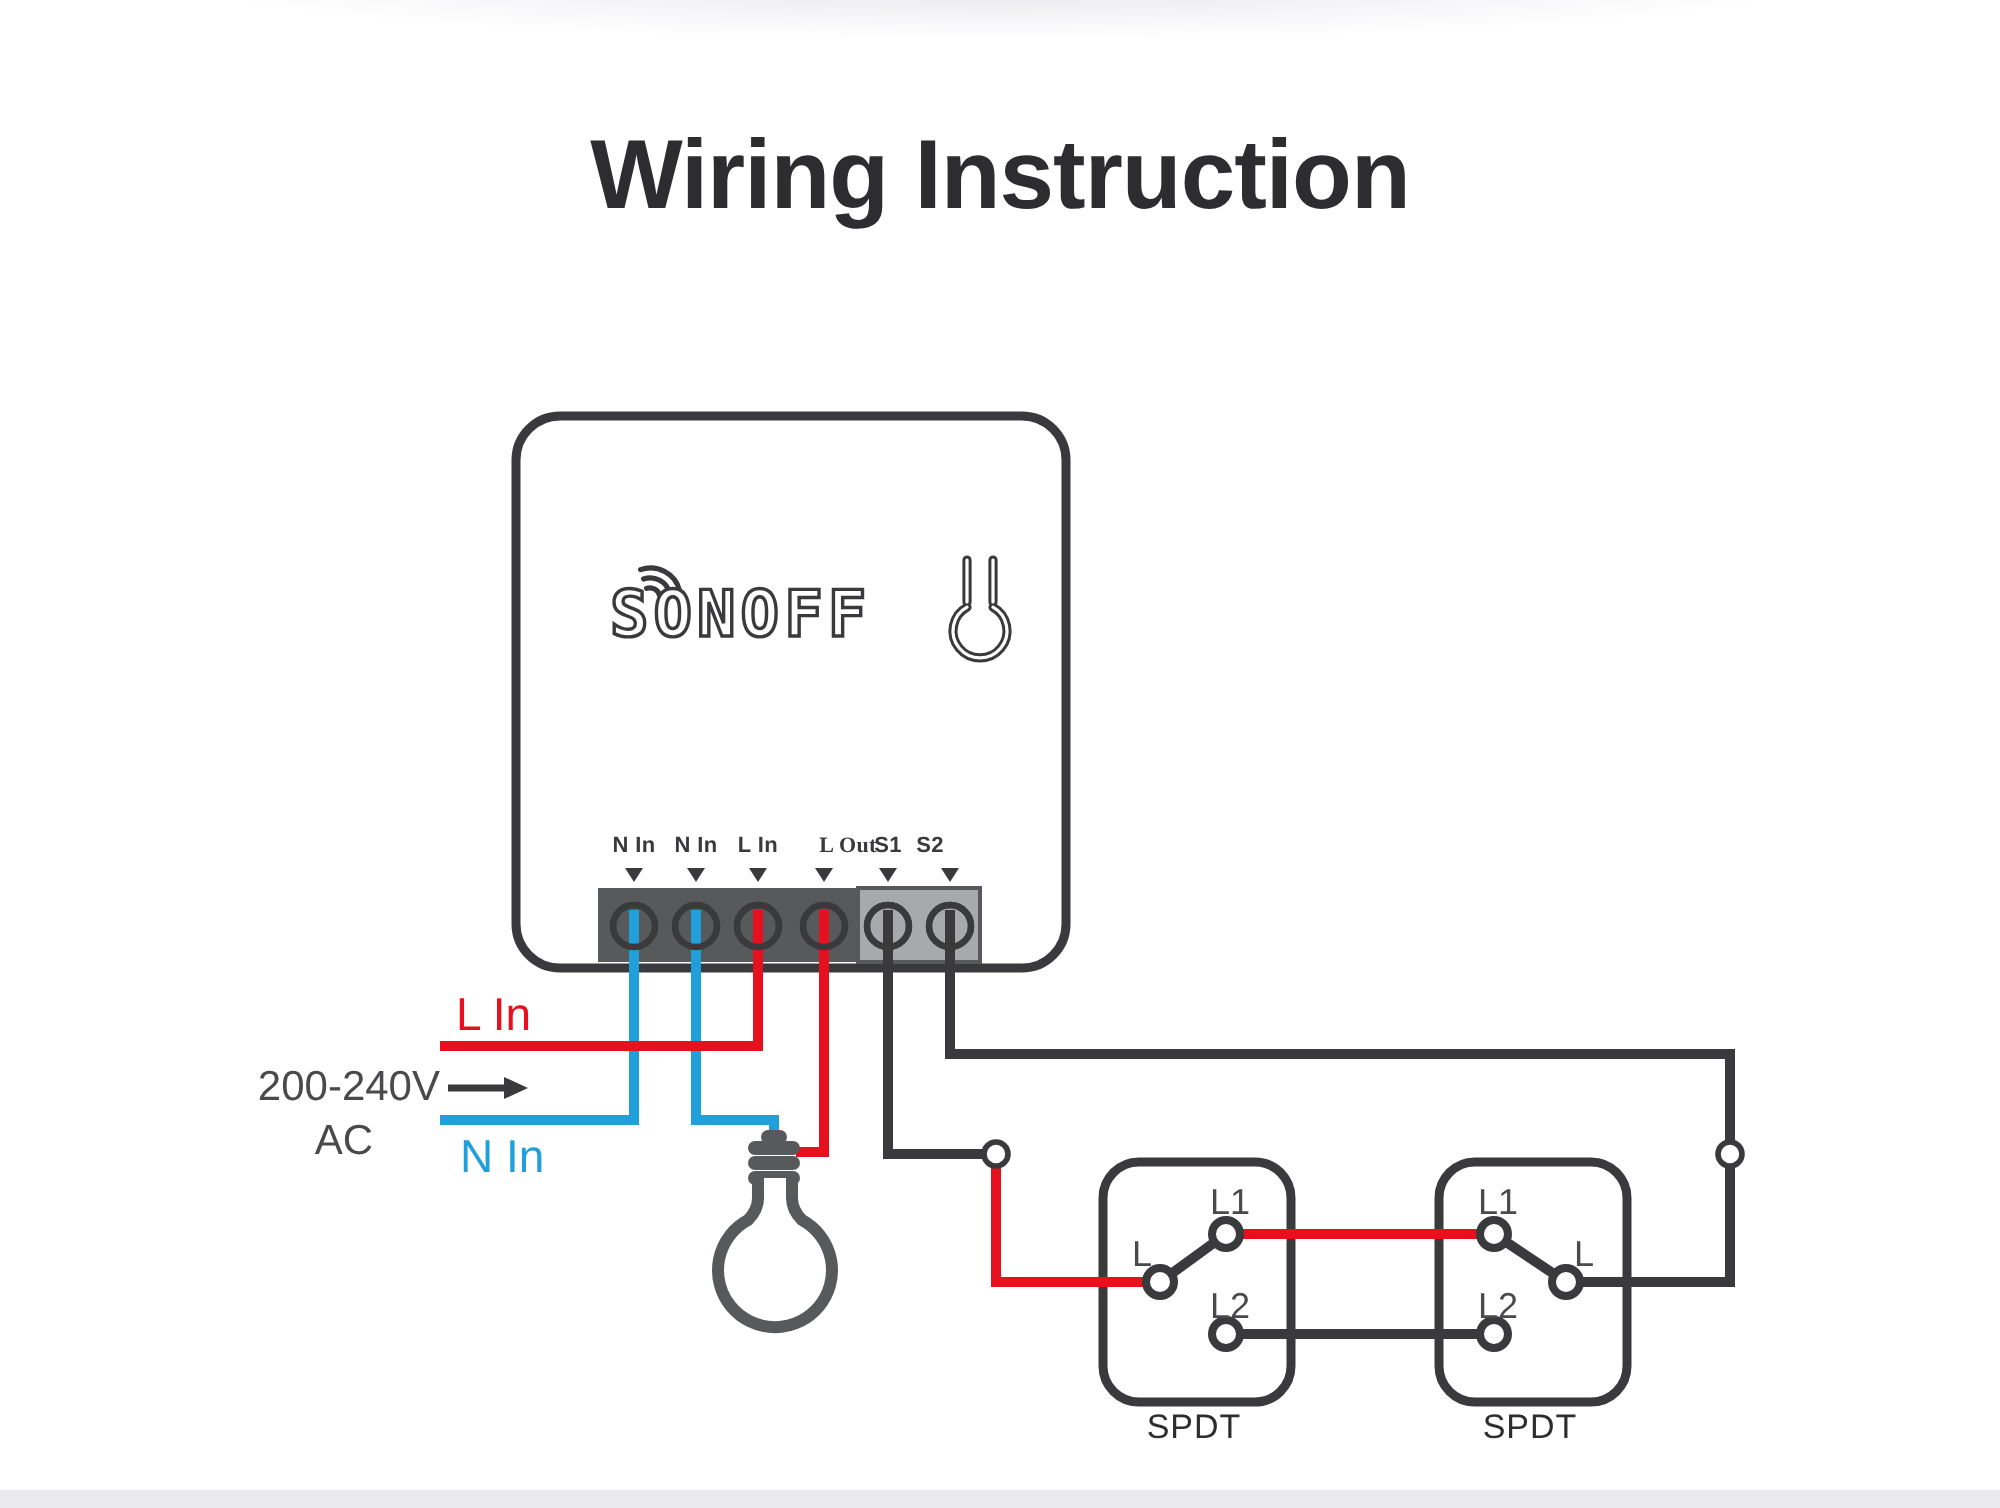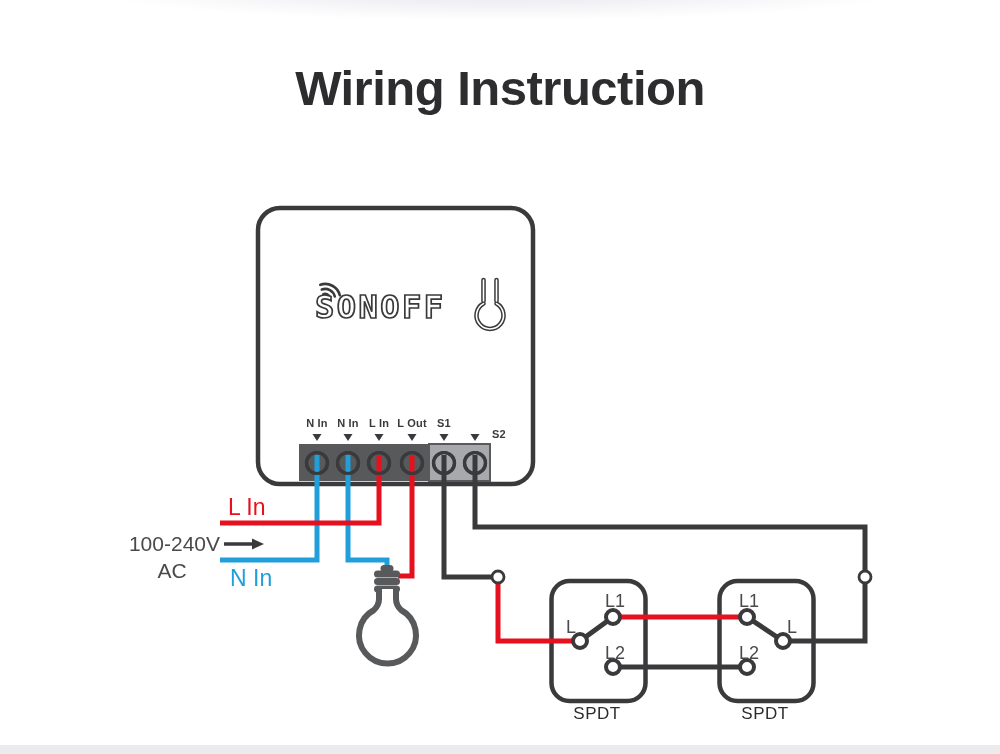--- a/index.html
+++ b/index.html
@@ -134,31 +134,31 @@
       <rect x="374" y="585.5" width="26" height="7" rx="3.5" fill="var(--block-dark,#58595b)"></rect>
       <path d="M 379 589 V 599 Q 379 605 374 610 A 28.5 28.5 0 1 0 401 610 Q 396 605 396 599 V 589" fill="#ffffff" stroke="var(--block-dark,#58595b)" stroke-width="6" stroke-linejoin="round"></path>
     </g>
 
     <g>
       <line x1="224" y1="544" x2="253" y2="544" stroke="var(--wire-dark,#3a3a3c)" stroke-width="3.5"></line>
       <polygon points="252,538.5 264,544 252,549.5" fill="var(--wire-dark,#3a3a3c)"></polygon>
     </g>
   </svg>
 
-  <div class="lbl logo" style="left:315px;top:288px;">SONOFF</div>
+  <div class="lbl logo" style="left:305px;top:288px;">SONOFF</div>
 
   <div class="lbl term-lbl" style="left:317px;top:417px;">N In</div>
   <div class="lbl term-lbl" style="left:348px;top:417px;">N In</div>
   <div class="lbl term-lbl" style="left:379px;top:417px;">L In</div>
-  <div class="lbl term-lbl" style="left:412px;top:417px;">L Out</div>
+  <div class="lbl term-lbl" style="left:424px;top:417px;font-family:Liberation Serif, serif;">L Out</div>
   <div class="lbl term-lbl" style="left:444px;top:417px;">S1</div>
-  <div class="lbl term-lbl" style="left:499px;top:417px;margin-top:11px;">S2</div>
+  <div class="lbl term-lbl" style="left:465px;top:417px;">S2</div>
 
   <div class="lbl red-lbl" style="left:228px;top:494px;">L In</div>
-  <div class="lbl gray-lbl" style="left:100px;top:532px;width:120px;text-align:right;">100-240V</div>
+  <div class="lbl gray-lbl" style="left:100px;top:532px;width:120px;text-align:right;">200-240V</div>
   <div class="lbl gray-lbl" style="left:172px;top:559px;transform:translateX(-50%);text-align:center;">AC</div>
   <div class="lbl blue-lbl" style="left:230px;top:565px;">N In</div>
 
   <div class="lbl sw-lbl" style="left:615px;top:591px;">L1</div>
   <div class="lbl sw-lbl" style="left:571px;top:617px;">L</div>
   <div class="lbl sw-lbl" style="left:615px;top:643px;">L2</div>
   <div class="lbl spdt-lbl" style="left:597px;top:704px;">SPDT</div>
 
   <div class="lbl sw-lbl" style="left:749px;top:591px;">L1</div>
   <div class="lbl sw-lbl" style="left:792px;top:617px;">L</div>

